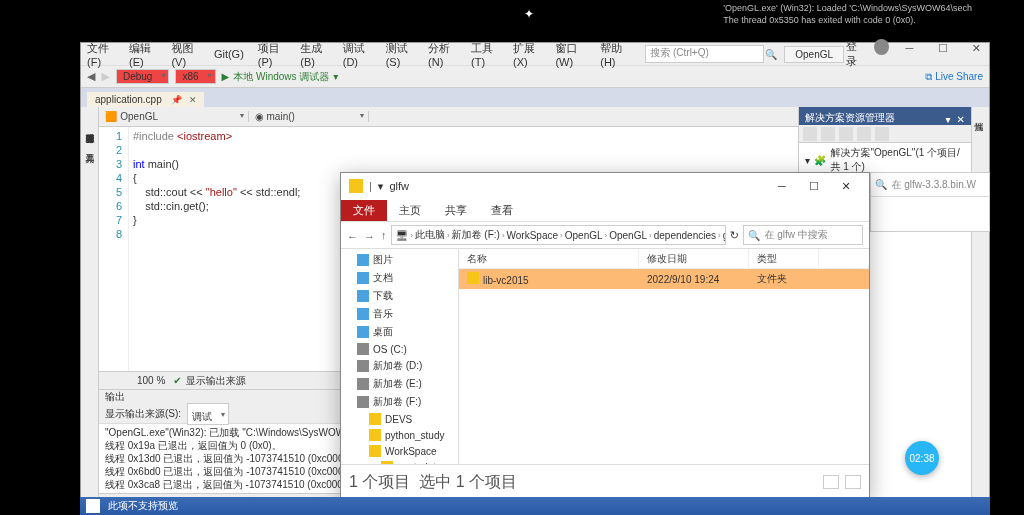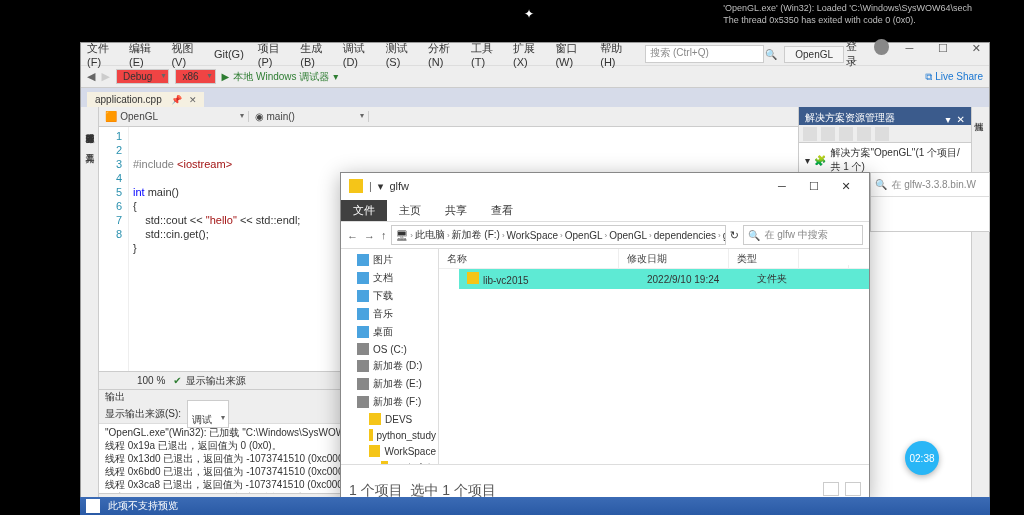--- a/index.html
+++ b/index.html
@@ -42,31 +42,31 @@
 .vs-vtabs .vt { writing-mode:vertical-rl; font-size:9px; color:#333; }
 
 
 .editor-col { flex:1; display:flex; flex-direction:column; border-right:1px solid #ccc; }
 .editor-nav { height:20px; background:#eee; display:flex; align-items:center; border-bottom:1px solid #ccc; }
 .editor-nav .nb { flex:1; border-right:1px solid #ccc; padding:0 6px; font-size:10px; color:#444; position:relative; }
 .editor-nav .nb::after { content:"▾"; position:absolute; right:4px; font-size:8px; color:#666; }
 .code { flex:1; background:#fff; display:flex; font-family:Consolas,monospace; font-size:11px; overflow:hidden; }
 .gutter { width:30px; background:#fff; text-align:right; padding:2px 6px 0 0; color:#2b91af; border-right:1px solid #eee; }
 .gutter div { height:14px; line-height:14px; }
-.lines { padding:2px 0 0 4px;margin-top:28px; }
+.lines { padding:2px 0 0 4px; }
 .lines div { height:14px; line-height:14px; white-space:pre; }
 .kw { color:#0000ff; } .str { color:#a31515; } .pp { color:#808080; } .inc { color:#a31515; }
 
 .errbar { height:18px; background:#eee; border-top:1px solid #ccc; display:flex; align-items:center; padding:0 6px; font-size:10px; }
 .errbar .pct { margin-right:8px;margin-left:32px; }
 .errbar .ok { color:#2e7d32; margin-right:4px; }
 
 .out-hdr { height:16px; background:#eee; border-top:1px solid #ccc; padding:0 6px; font-size:10px; color:#333; }
 .out-sel { height:18px; background:#eee; display:flex; align-items:center; padding:0 6px; gap:6px; font-size:10px; }
-.out-sel .dd2 { border:1px solid #ccc; background:#fff; padding:12px 16px 0 4px; font-size:10px; position:relative; }
+.out-sel .dd2 { border:1px solid #ccc; background:#fff; padding:6px 16px 0 4px; font-size:10px; position:relative; }
 .out-sel .dd2::after { content:"▾"; position:absolute; right:3px; font-size:8px; color:#666; }
 .out-body { flex:0 0 70px; background:#fff; font-family:Consolas,monospace; font-size:10px; padding:2px 6px; overflow:hidden; border-top:1px solid #ddd; }
 .out-body div { white-space:pre; line-height:13px; }
 .out-tabs { height:18px; background:#eee; border-top:1px solid #ccc; display:flex; align-items:center; padding:0 6px; gap:10px; font-size:10px; }
 
 
 .se { width:172px; background:#eee; display:flex; flex-direction:column; }
 .se-title { height:18px; background:#3b5b8c; color:#fff; font-size:10px; display:flex; align-items:flex-end; padding:0 6px; justify-content:space-between; }
 .se-title .x { display:flex; gap:6px; }
 .se-tb { height:18px; background:#eee; border-bottom:1px solid #ccc; display:flex; align-items:center; padding:0 4px; gap:4px; }
@@ -84,21 +84,21 @@
 
 
 .explorer { position:absolute; top:172px; left:340px; width:530px; height:328px; background:#fff; border:1px solid #888; box-shadow:0 4px 20px rgba(0,0,0,.3); display:flex; flex-direction:column; font-size:11px; }
 .ex-title { height:26px; display:flex; align-items:center; padding:0 8px; gap:6px; }
 .ex-title .fic { width:14px; height:14px; background:#f5c518; }
 .ex-title .sep { color:#666; }
 .ex-title .wb { margin-left:auto; display:flex; gap:2px; }
 .ex-title .wb span { width:30px; height:20px; display:flex; align-items:center; justify-content:center; color:#333; }
 .ex-ribbon { height:22px; background:#fff; display:flex; align-items:flex-end; }
 .ex-ribbon .rtab { padding:3px 12px; font-size:11px; }
-.ex-ribbon .rtab.active { background:#404040; color:#fff;text-align:center; }
+.ex-ribbon .rtab.active { background:#b91c1c; color:#fff;text-align:center; }
 .ex-crumb { height:28px; border-top:1px solid #ddd; border-bottom:1px solid #ddd; display:flex; align-items:center; padding:0 6px; gap:4px; }
 .ex-crumb .nav { display:flex; gap:6px; color:#555; }
 .ex-crumb .path { flex:1; border:1px solid #ccc; height:20px; display:flex; align-items:center; padding:0 4px; font-size:10px; gap:2px; overflow:hidden; }
 .ex-crumb .path span { white-space:nowrap; }
 .ex-crumb .chev { color:#888; font-size:8px; }
 .ex-crumb .srch { width:120px; height:20px; border:1px solid #ccc; padding:0 4px; font-size:10px; color:#888; display:flex; align-items:center; gap:4px; }
 .ex-main { flex:1; display:flex; overflow:hidden; }
 .ex-nav { width:118px; border-right:1px solid #ddd; overflow-y:auto; padding:2px; }
 .ex-nav .ni { padding:2px 0 2px 14px; display:flex; align-items:center; gap:4px; font-size:10px; }
 .ex-nav .ni.d1 { padding-left:26px; }
@@ -109,24 +109,24 @@
 .ic-pic { background:#4aa3df; }
 .ic-doc { background:#4aa3df; }
 .ic-dl { background:#4aa3df; }
 .ic-music { background:#4aa3df; }
 .ic-desk { background:#4aa3df; }
 .ex-list { flex:1; display:flex; flex-direction:column; }
 .ex-cols { height:20px; border-bottom:1px solid #eee; display:flex; font-size:10px; color:#444; }
 .ex-cols div { padding:3px 8px; border-right:1px solid #eee; }
 .ex-rows { flex:1; }
 .ex-row { height:20px; display:flex; align-items:center; font-size:10px; }
-.ex-row.sel { background:#5eead4;margin-left:20px; }
+.ex-row.sel { background:#fdba74; }
 .ex-row .c { padding:0 8px; }
 .ex-row .fic2 { width:12px; height:12px; background:#f5c518; margin-right:4px; display:inline-block; }
-.ex-status { height:20px; border-top:1px solid #ddd; display:flex; align-items:flex-start; padding:17px 8px; font-size:14px; color:#555; justify-content:space-between; }
+.ex-status { height:20px; border-top:1px solid #ddd; display:flex; align-items:center; padding:17px 8px; font-size:16px; color:#555; justify-content:space-between; }
 .ex-status .vb { display:flex; gap:6px; }
 .ex-status .vb span { width:16px; height:14px; border:1px solid #ccc; }
 
 
 .taskbar { position:absolute; bottom:0; left:80px; width:910px; height:18px; background:linear-gradient(#3b6bb5,#2a5aa5); display:flex; align-items:center; padding:0 6px; color:#fff; font-size:10px; }
 .taskbar .winic { width:14px; height:14px; background:#fff; margin-right:8px; }
 
 
 .side-ex { position:absolute; top:172px; left:870px; width:120px; height:60px; background:#fff; border:1px solid #ccc; }
 .side-ex .crumb { height:24px; border-bottom:1px solid #ddd; display:flex; align-items:center; padding:0 4px; font-size:10px; color:#888; gap:4px; }

